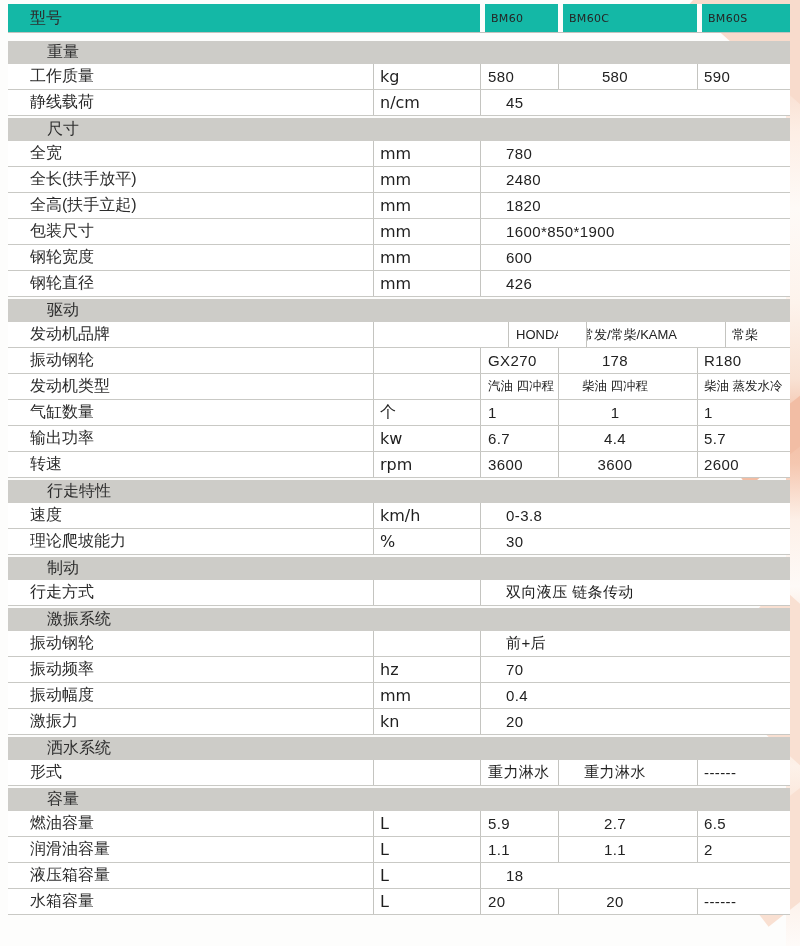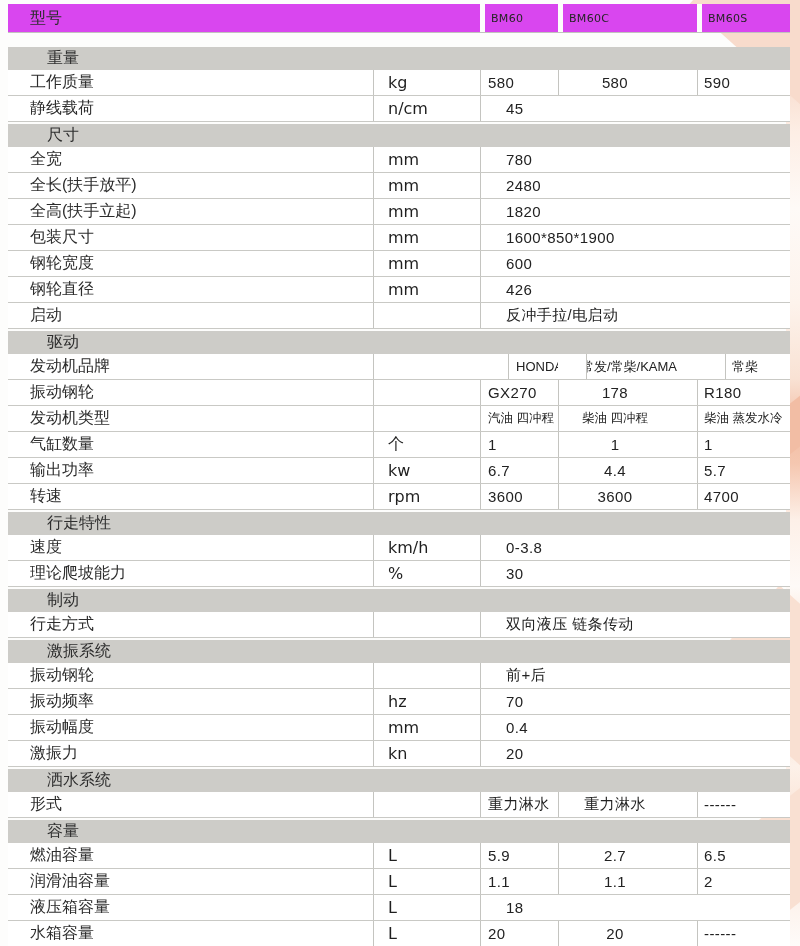--- a/index.html
+++ b/index.html
@@ -23,40 +23,40 @@
   .r1{right:-60px;top:-50px;background:#f8dbcc;transform:rotate(42deg);}
   .r2{right:-70px;top:405px;width:150px;height:40px;background:#f2bda4;transform:rotate(-38deg);}
   .r3{right:-70px;top:620px;background:#f9e0d2;transform:rotate(42deg);}
   .r4{right:-75px;top:800px;height:90px;background:#f9e0d2;transform:rotate(-38deg);}
 
   
   .sheet{position:absolute;left:8px;top:4px;width:782px;z-index:1;}
   .grid-row{display:grid;grid-template-columns:365px 107px 78px 139px 93px;box-sizing:border-box;align-items:stretch;}
 
   .thead{
-    height:29px;background:#d946ef;border-bottom:1px solid #c2c2be;
-    margin-bottom:14px;
+    height:29px;background:#14b8a6;border-bottom:1px solid #c2c2be;
+    margin-bottom:8px;
   }
   .hcell{display:flex;align-items:center;box-sizing:border-box;}
   .h-label{padding-left:22px;font-size:16px;}
   .h-model{border-left:5px solid #fdfdfc;padding-left:6px;
     font-family:"DejaVu Sans",sans-serif;font-size:11px;letter-spacing:.3px;color:#252525;}
 
   .section-bar{
     height:23px;margin-top:2px;background:#cdccc8;
     display:flex;align-items:center;padding-left:39px;box-sizing:border-box;
     font-size:16px;color:#2e2e2e;
   }
   .row{
     height:26px;border-bottom:1px solid #c9c9c5;background:#ffffff;
   }
   .c{display:flex;align-items:center;box-sizing:border-box;overflow:hidden;white-space:nowrap;}
   .c-label{padding-left:22px;font-size:16px;color:#2c2c2c;}
   .c-unit{
-    border-left:1px solid #c4c4c0;padding-left:14px;
+    border-left:1px solid #c4c4c0;padding-left:6px;
     font-family:"DejaVu Sans",sans-serif;font-size:16px;color:#1f1f1f;
   }
   .c-v{border-left:1px solid #c4c4c0;font-size:15px;color:#222;letter-spacing:.4px;}
   .c-v1{padding-left:7px;}
   .c-v2{justify-content:center;padding-right:26px;}
   .c-v3{padding-left:6px;text-align:right;}
   .c-span{border-left:1px solid #c4c4c0;grid-column:3/6;padding-left:25px;}
   .row.md .c-v{font-size:13px;letter-spacing:0;margin-left:28px;}
   .row.sm .c-v{font-size:12.5px;letter-spacing:0;}
 </style>
@@ -119,25 +119,20 @@
       <div class="grid-row row">
         <div class="c c-label">钢轮宽度</div>
         <div class="c c-unit">mm</div>
         <div class="c c-v c-span">600</div>
       </div>
       <div class="grid-row row">
         <div class="c c-label">钢轮直径</div>
         <div class="c c-unit">mm</div>
         <div class="c c-v c-span">426</div>
       </div>
-      <div class="grid-row row">
-        <div class="c c-label">启动</div>
-        <div class="c c-unit"></div>
-        <div class="c c-v c-span">反冲手拉/电启动</div>
-      </div>
       <div class="section-bar">
         <div class="">驱动</div>
       </div>
       <div class="grid-row row md">
         <div class="c c-label">发动机品牌</div>
         <div class="c c-unit"></div>
         <div class="c c-v c-v1">HONDA</div>
         <div class="c c-v c-v2">常发/常柴/KAMA</div>
         <div class="c c-v c-v3">常柴</div>
       </div>
@@ -167,21 +162,21 @@
         <div class="c c-unit">kw</div>
         <div class="c c-v c-v1">6.7</div>
         <div class="c c-v c-v2">4.4</div>
         <div class="c c-v c-v3">5.7</div>
       </div>
       <div class="grid-row row">
         <div class="c c-label">转速</div>
         <div class="c c-unit">rpm</div>
         <div class="c c-v c-v1">3600</div>
         <div class="c c-v c-v2">3600</div>
-        <div class="c c-v c-v3">4700</div>
+        <div class="c c-v c-v3">2600</div>
       </div>
       <div class="section-bar">
         <div class="">行走特性</div>
       </div>
       <div class="grid-row row">
         <div class="c c-label">速度</div>
         <div class="c c-unit">km/h</div>
         <div class="c c-v c-span">0-3.8</div>
       </div>
       <div class="grid-row row">

